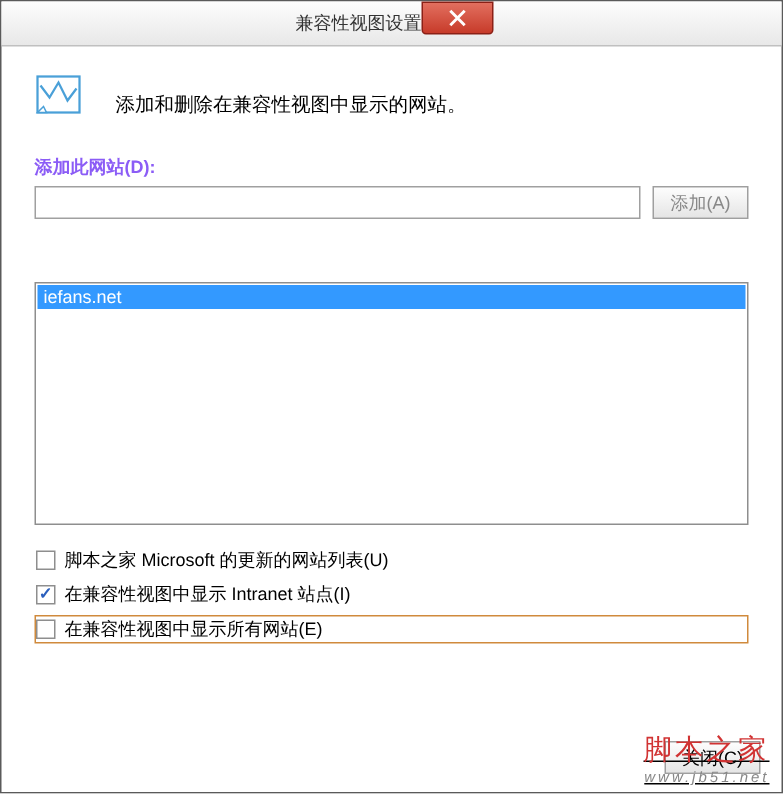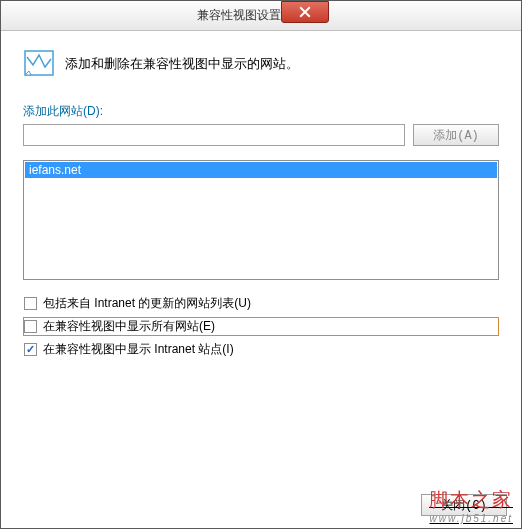--- a/index.html
+++ b/index.html
@@ -3,29 +3,29 @@
 <meta charset="utf-8">
 <style>
 * { box-sizing: border-box; margin: 0; padding: 0; }
 body { font-family: "Microsoft YaHei", "SimSun", Arial, sans-serif; font-size: 12px; background: #fff; width: 522px; height: 529px; overflow: hidden; }
 .window { width: 522px; height: 529px; border: 1px solid #5a5a5a; background: #fff; box-shadow: 0 0 8px rgba(0,0,0,0.3); }
 .titlebar { height: 30px; background: linear-gradient(#fdfdfd, #e8e8e8); border-bottom: 1px solid #c0c0c0; display: flex; align-items: center; justify-content: center; padding-left: 10px; }
 .titlebar-title { font-size: 12px; color: #333; }
 .close-btn { width: 48px; height: 22px; background: linear-gradient(#e26f5f, #c73b2a); border: 1px solid #8b2016; border-radius: 0 0 3px 3px; margin-right: 6px; margin-top: -8px; display: flex; align-items: center; justify-content: center; color: #fff; font-size: 14px; cursor: pointer; }
 .close-btn svg { width: 12px; height: 12px; }
 .content { padding: 16px 22px; }
-.header-row { display: flex; align-items: center; gap: 10px; margin-bottom: 24px; }
+.header-row { display: flex; align-items: flex-end; gap: 22px; margin-bottom: 24px; }
 .header-icon { width: 32px; height: 32px; flex-shrink: 0; }
 .header-text { font-size: 13px; color: #000; padding-top: 2px; }
-.field-label { font-size: 12px; color: #0369a1; margin-bottom: 4px; }
+.field-label { font-size: 12px; color: #8b5cf6; margin-bottom: 4px; font-weight: bold; }
 .row { display: flex; gap: 8px; margin-bottom: 14px; align-items: flex-start; }
 .text-input { flex: 1; height: 22px; border: 1px solid #a0a0a0; padding: 2px 4px; font-size: 12px; background: #fff; }
-.btn { width: 86px; height: 22px; background: linear-gradient(#fdfdfd, #e5e5e5); border: 1px solid #9f9f9f; font-size: 12px; cursor: pointer; font-family: Liberation Mono, monospace; }
+.btn { width: 64px; height: 22px; background: linear-gradient(#fdfdfd, #e5e5e5); border: 1px solid #9f9f9f; font-size: 12px; cursor: pointer; }
 .btn:disabled { color: #888; cursor: default; }
-.listbox { flex: 1; height: 120px; border: 1px solid #8e8e8e; background: #fff; overflow: auto; padding: 1px; }
+.listbox { flex: 1; height: 162px; border: 1px solid #8e8e8e; background: #fff; overflow: auto; padding: 1px; margin-top: 28px; }
 .list-item { padding: 1px 4px; font-size: 12px; cursor: default; }
 .list-item.selected { background: #3399ff; color: #fff; }
 .checkbox-row { display: flex; align-items: center; gap: 6px; margin-bottom: 4px; padding: 1px; }
 .checkbox-row.highlight { border: 1px solid #d08a3c; padding: 0; }
 .checkbox { width: 13px; height: 13px; border: 1px solid #8e8e8e; background: #fff; display: inline-flex; align-items: center; justify-content: center; flex-shrink: 0; cursor: pointer; }
 .checkbox.checked::after { content: "✓"; color: #2b5fbd; font-size: 11px; line-height: 1; font-weight: bold; }
 .checkbox-label { font-size: 12px; cursor: pointer; }
 .footer { position: absolute; bottom: 12px; right: 14px; display: flex; align-items: center; }
 .watermark { position: absolute; bottom: 4px; right: 8px; pointer-events: none; text-align: right; text-decoration: underline; }
 .watermark .wm1 { font-family: "KaiTi", serif; font-size: 19px; color: #d13333; letter-spacing: 2px; }
@@ -64,29 +64,29 @@
 
     <div class="row">
       <div class="listbox" id="listbox">
             <div class="list-item selected">iefans.net</div>
           </div>
     </div>
 
     <div id="checkboxes">
           <div class="checkbox-row">
             <span class="checkbox"></span>
-            <span class="checkbox-label">包括来自 Intranet 的更新的网站列表(U)</span>
+            <span class="checkbox-label">脚本之家 Microsoft 的更新的网站列表(U)</span>
+          </div>
+          <div class="checkbox-row">
+            <span class="checkbox checked"></span>
+            <span class="checkbox-label">在兼容性视图中显示 Intranet 站点(I)</span>
           </div>
           <div class="checkbox-row highlight">
             <span class="checkbox"></span>
             <span class="checkbox-label">在兼容性视图中显示所有网站(E)</span>
-          </div>
-          <div class="checkbox-row">
-            <span class="checkbox checked"></span>
-            <span class="checkbox-label">在兼容性视图中显示 Intranet 站点(I)</span>
           </div>
         </div>
   </div>
 
   <div class="footer">
     <button class="btn">关闭(C)</button>
   </div>
 
   <div class="watermark">
     <div class="wm1">脚本之家</div>

